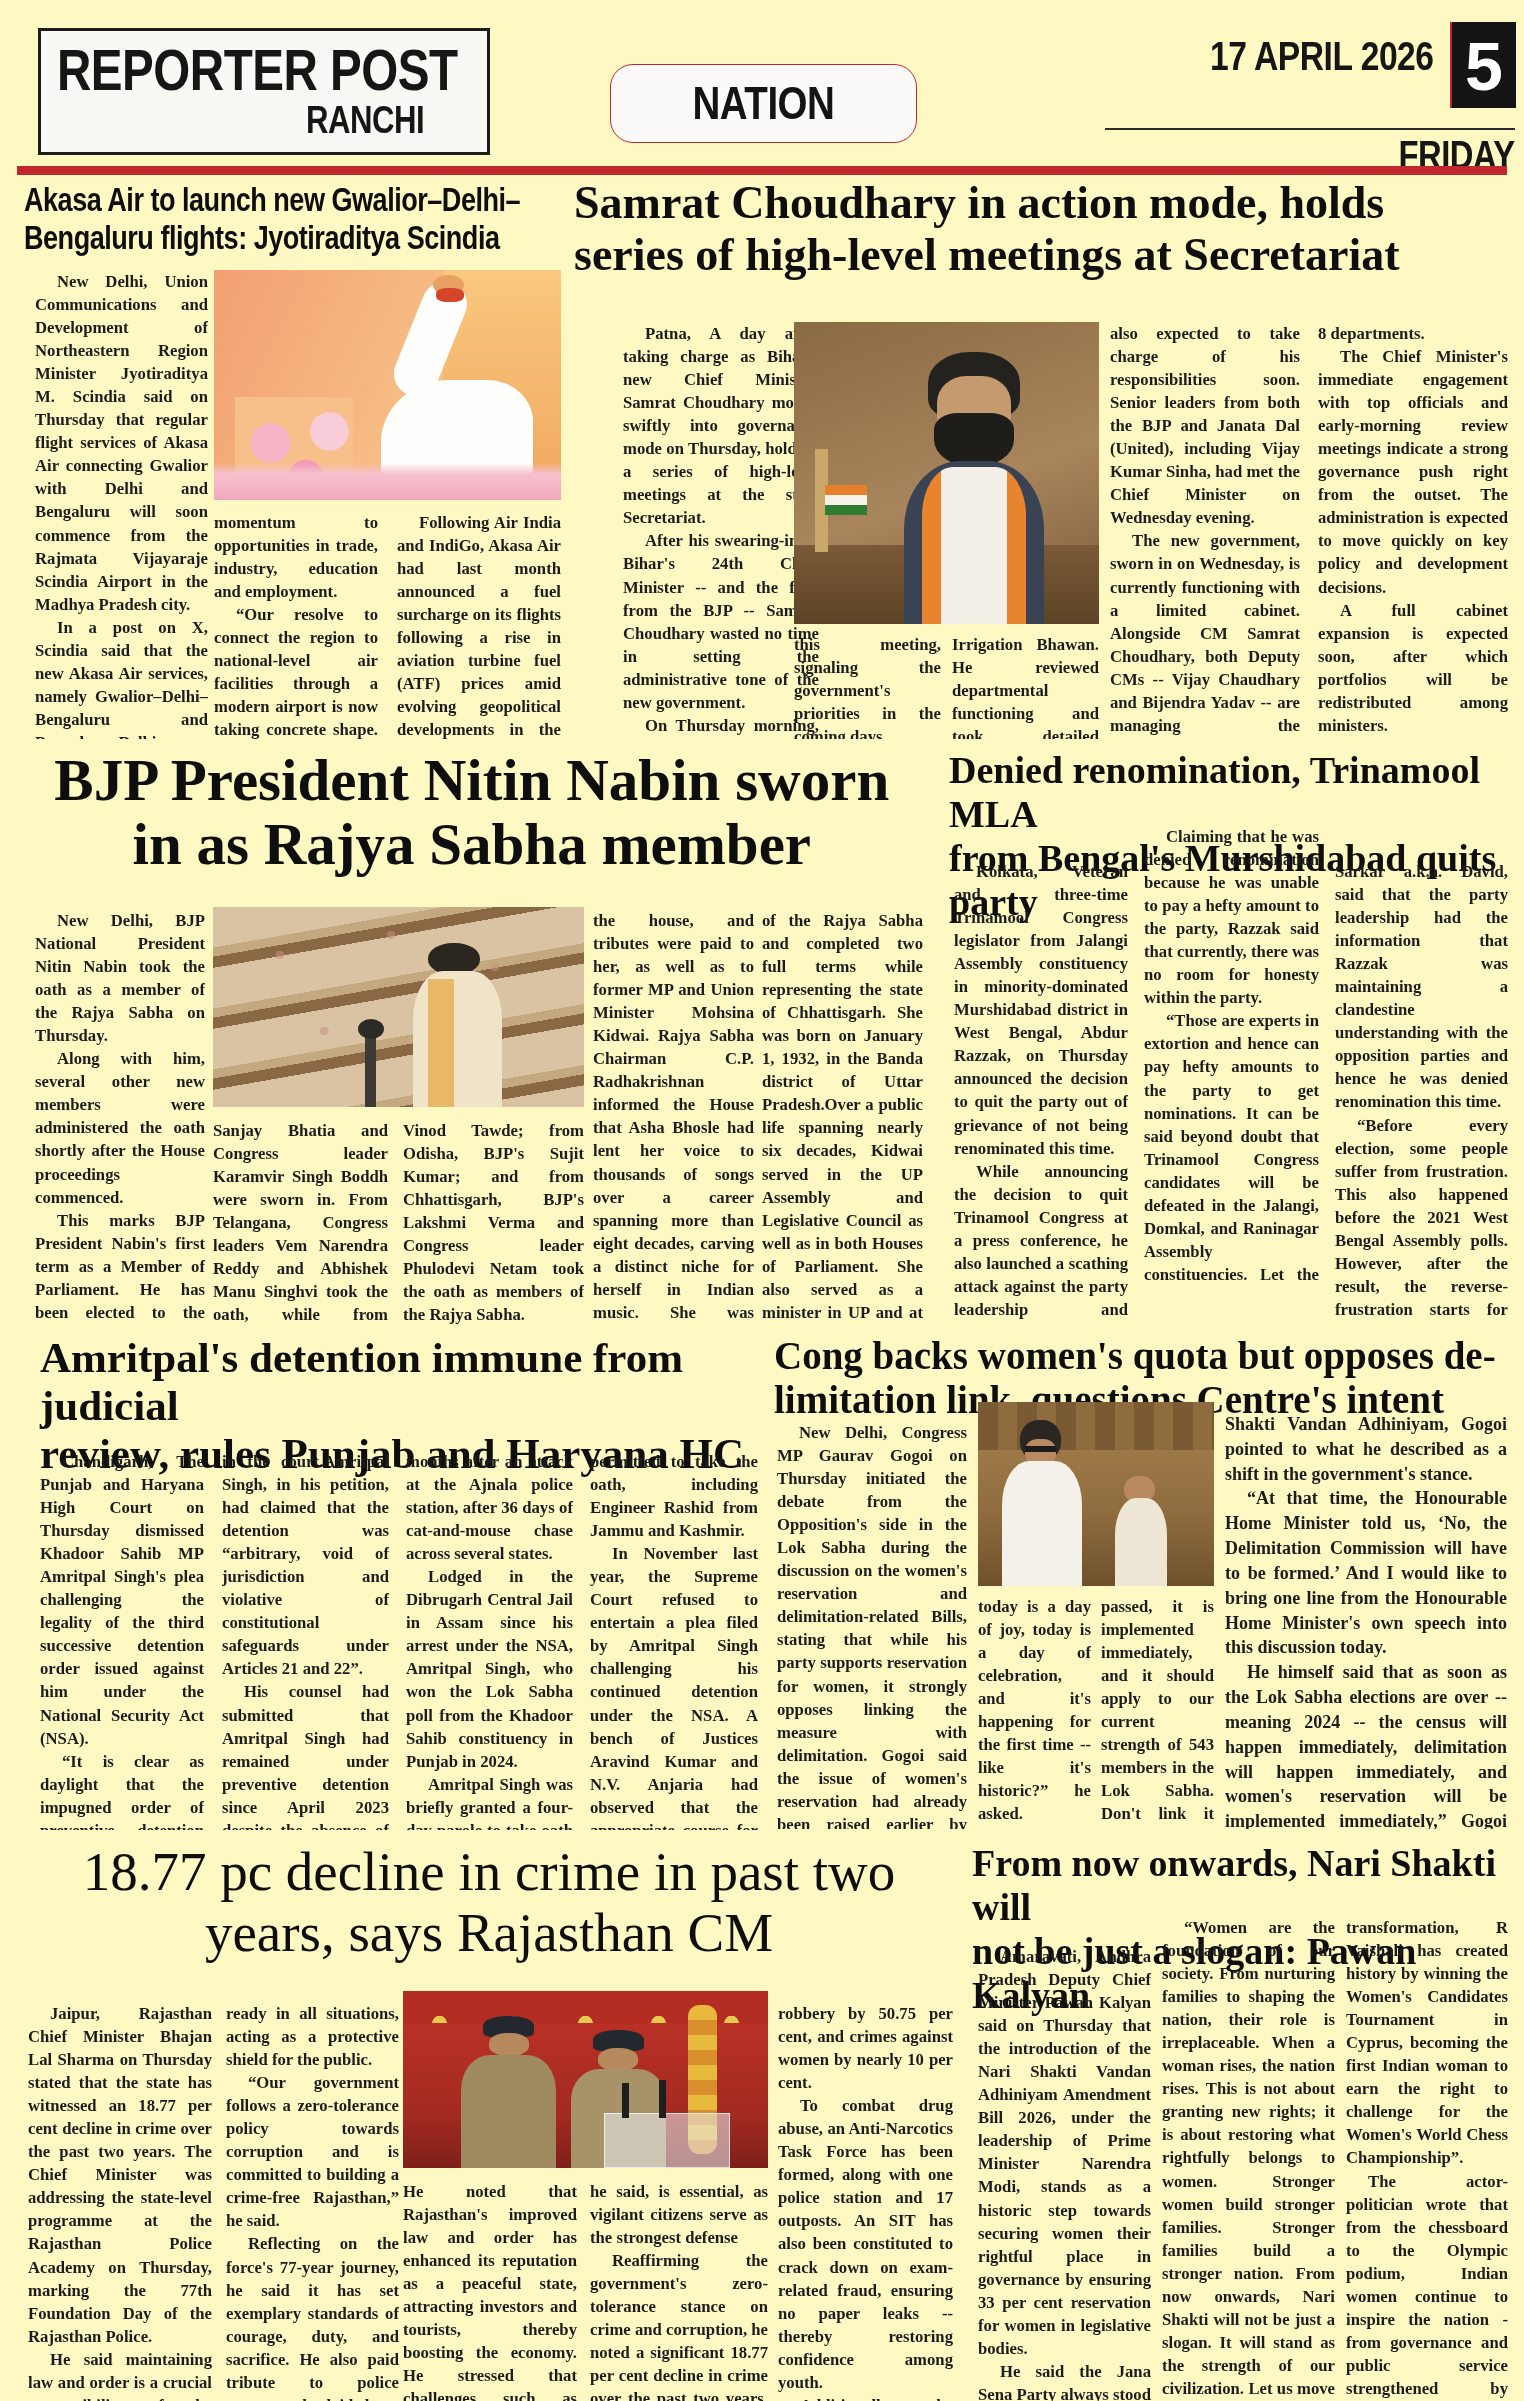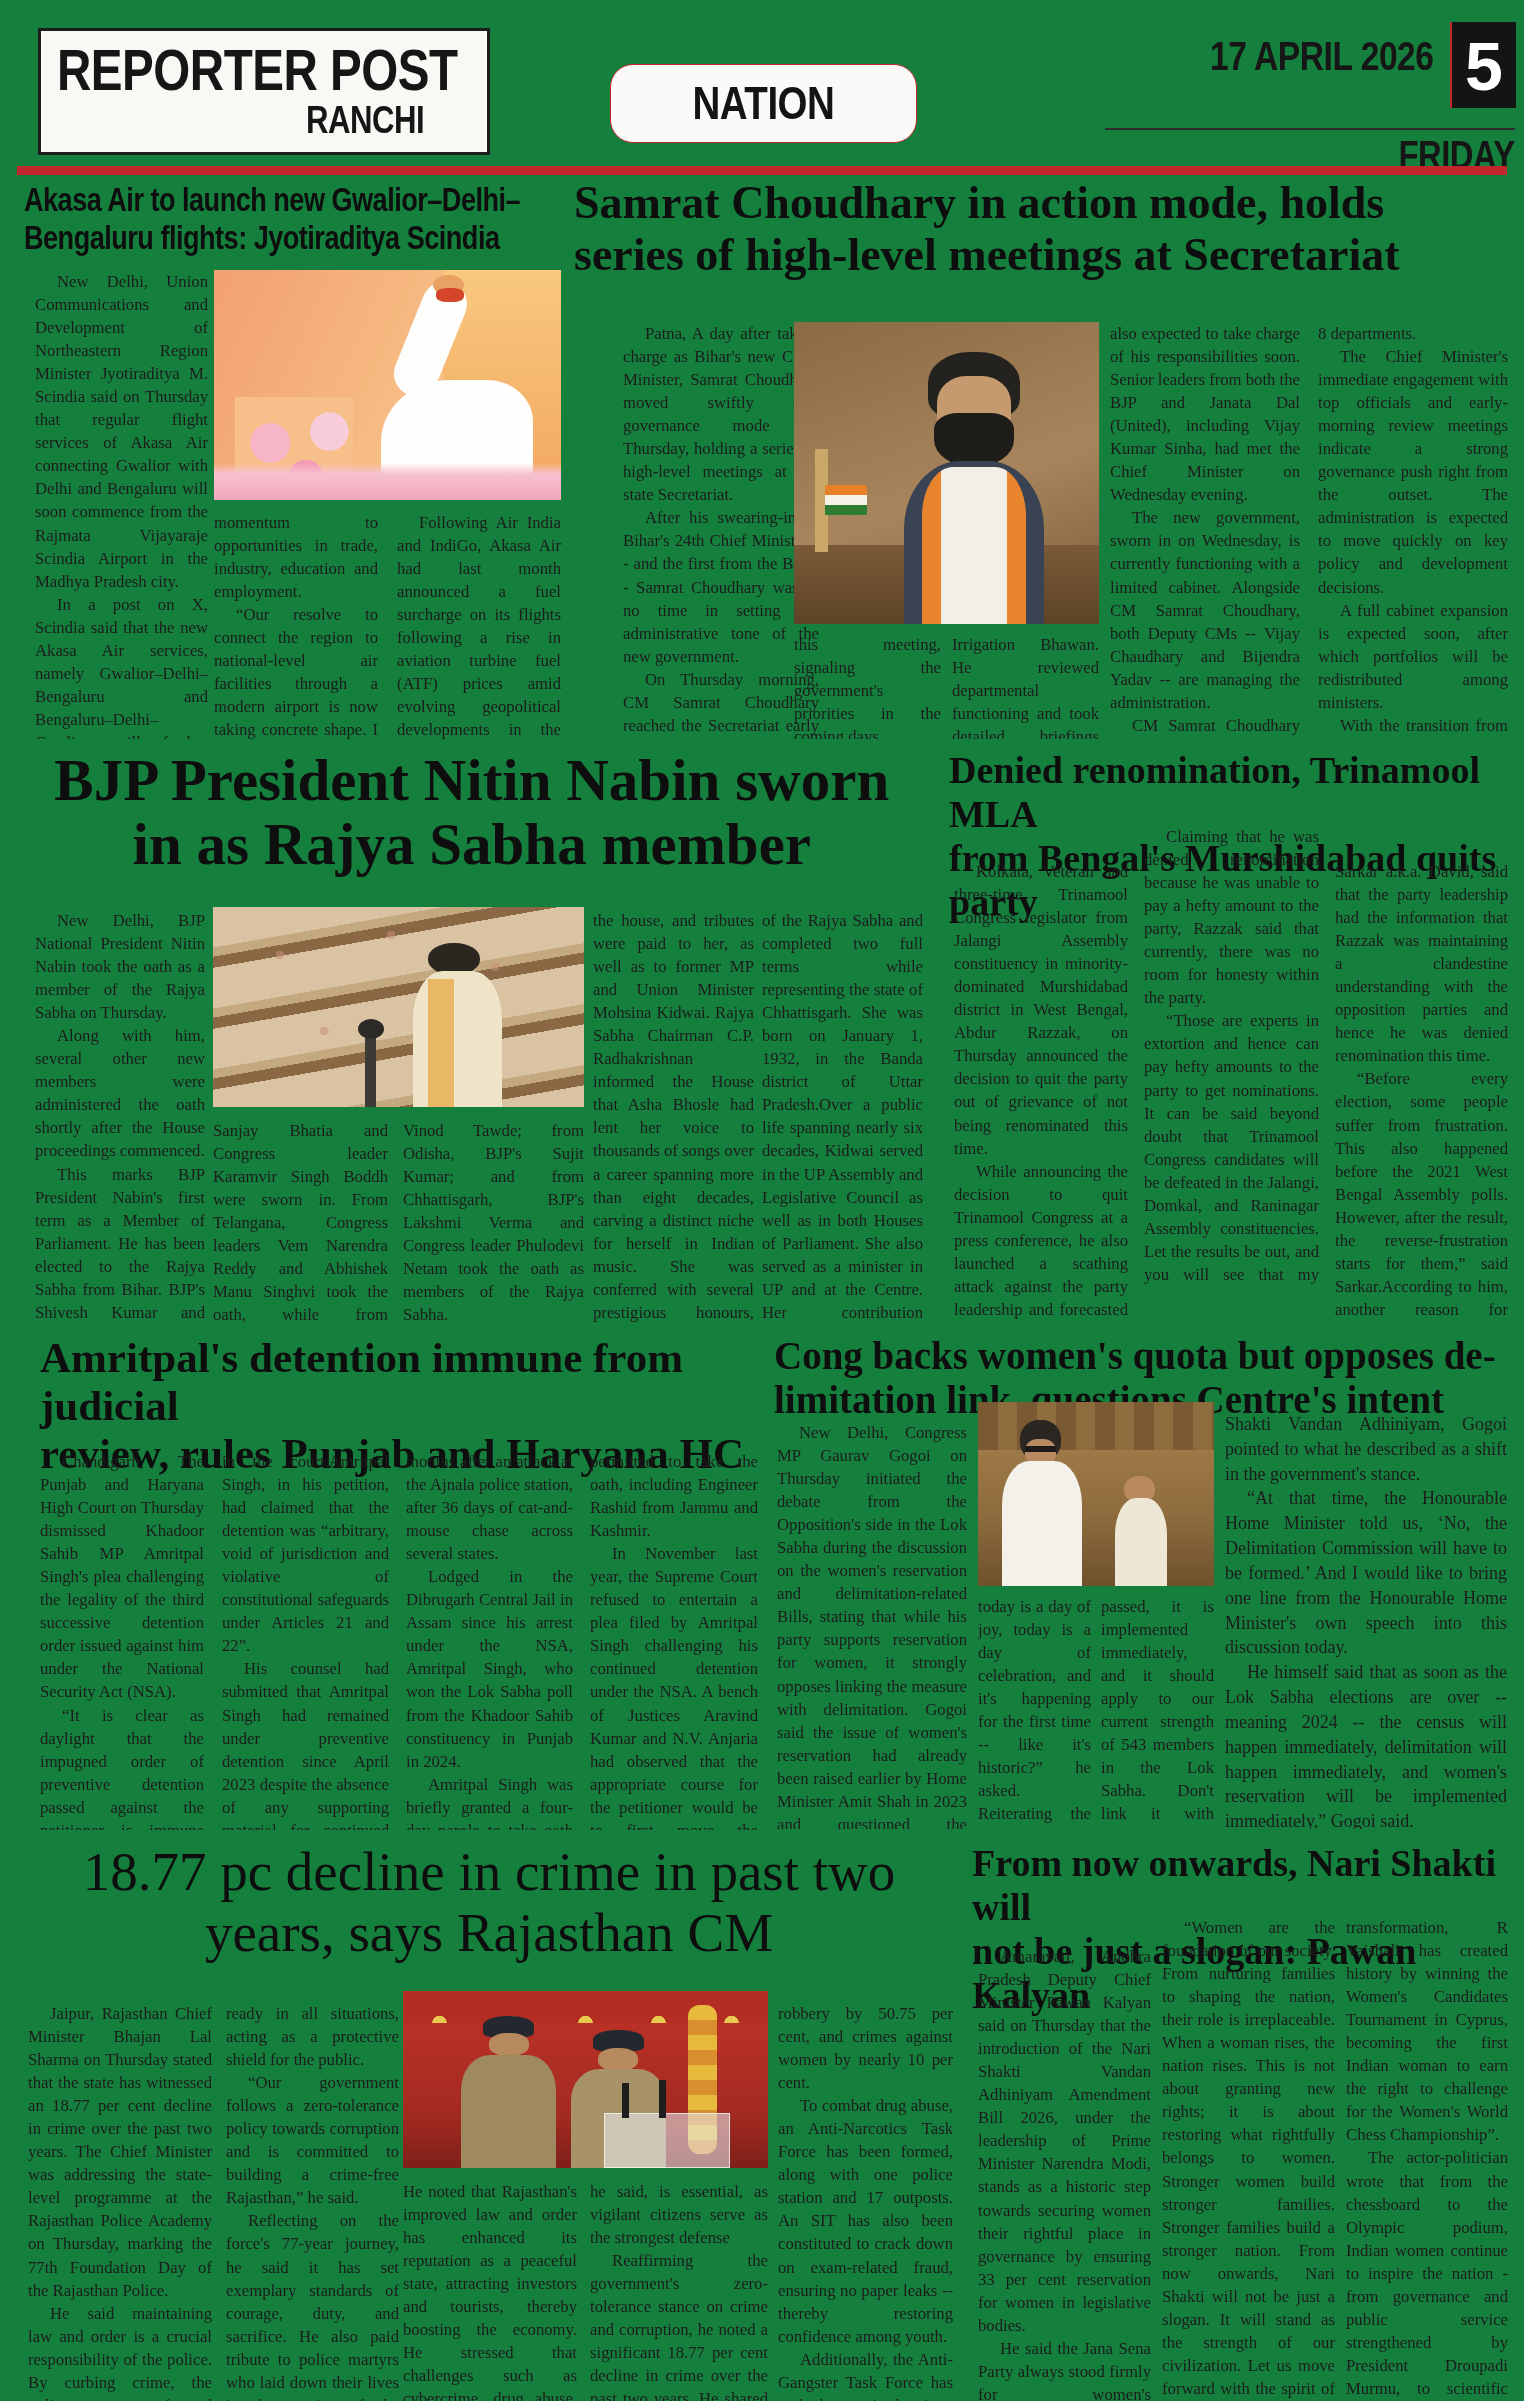--- a/index.html
+++ b/index.html
@@ -1,18 +1,18 @@
 <!DOCTYPE html>
 <html style="font-size:9.2px"><head>
 <meta charset="utf-8">
 <style>
   html,body{margin:0;padding:0;background:#e8e6e2;}
-  .page{position:relative;width:1525px;height:2401px;background:#15803d;font-family:"Liberation Serif",serif;color:#1a1a1a;overflow:hidden;}
+  .page{position:relative;width:1525px;height:2401px;background:#fef9c3;font-family:"Liberation Serif",serif;color:#1a1a1a;overflow:hidden;}
   .abs{position:absolute;}
-  .col{position:absolute;text-align:justify;font-size:16.7px;line-height:1.38;overflow:hidden;color:#1c1c1c;}
+  .col{position:absolute;text-align:justify;font-size:16.7px;line-height:1.38;overflow:hidden;color:#1c1c1c;font-weight:bold;}
   .col .para{margin:0;text-indent:22px;}
   .col[data-cont="1"] .para:first-child{text-indent:0;}
   .hl{position:absolute;font-weight:bold;color:#0e0e0e;font-family:"Liberation Serif",serif;}
   .hl span{display:block;}
   .sans{font-family:"Liberation Sans",sans-serif;}
   .cond{transform:scaleX(0.82);transform-origin:left top;letter-spacing:-0.6px;}
   .condc{transform:scaleX(0.82);transform-origin:center top;letter-spacing:-0.6px;}
   .condr{transform:scaleX(0.82);transform-origin:right top;letter-spacing:-0.6px;}
   .photo{position:absolute;overflow:hidden;background:#ccc;}
   .ph{position:absolute;}

